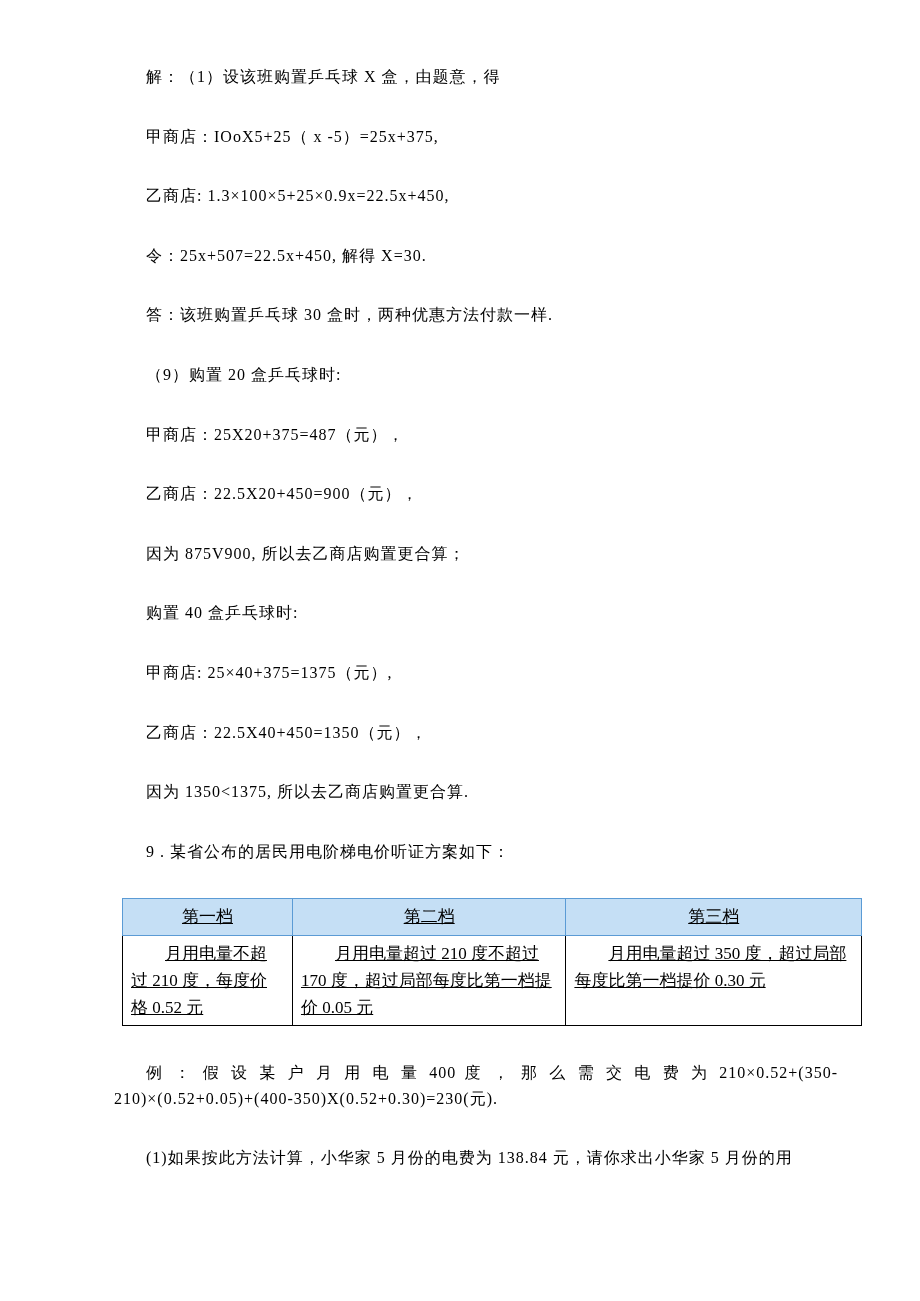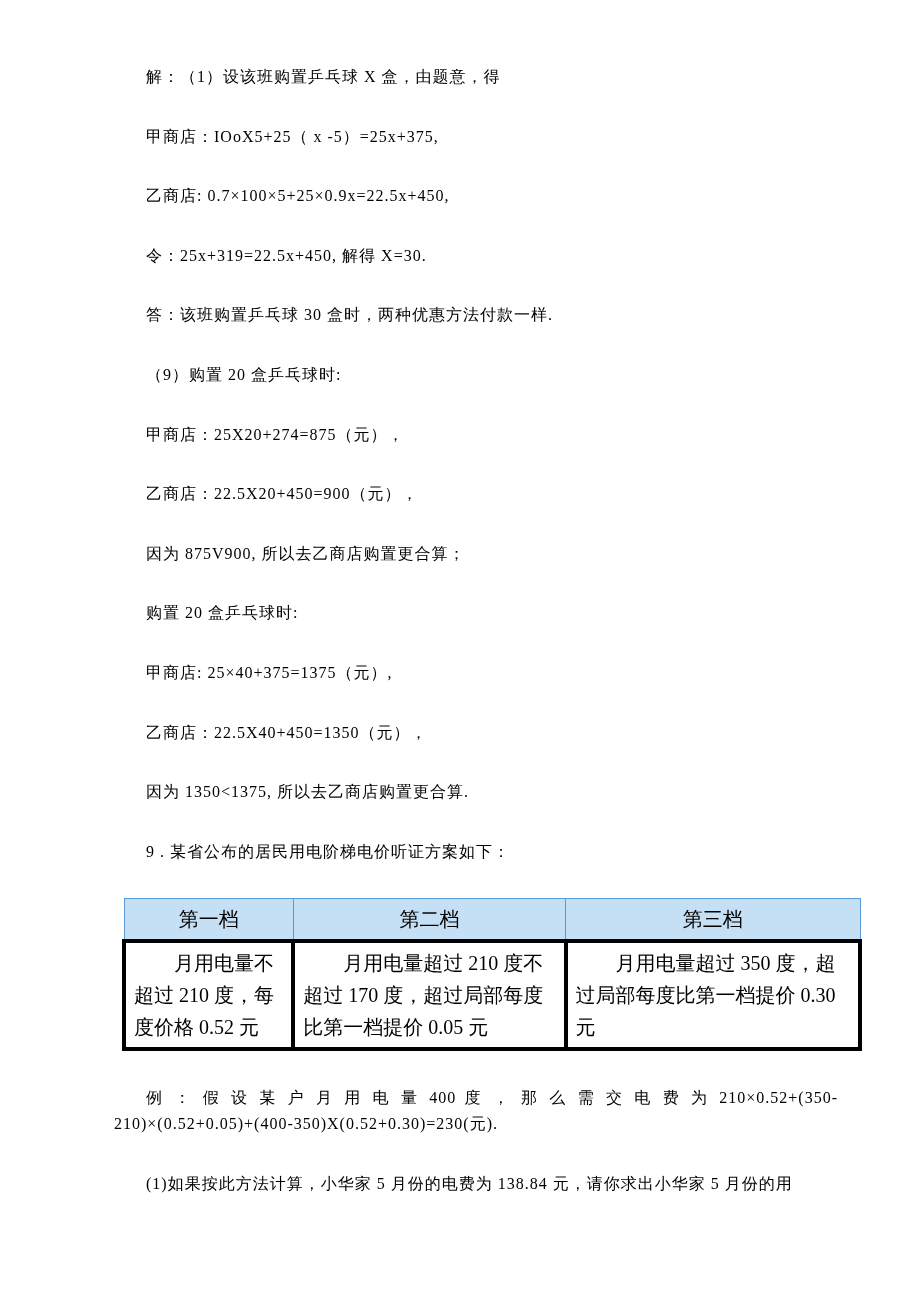--- a/index.html
+++ b/index.html
@@ -28,59 +28,60 @@
       text-align: justify;
       text-justify: inter-character;
     }
     .table-container {
       margin-bottom: 34px;
       width: 100%;
     }
     table {
       border-collapse: collapse;
       width: 100%;
-      font-size: 20px;
+      font-size: 17px;
+      text-decoration: underline;
     }
     th {
       background-color: #c5dff5;
       border: 1px solid #5b9bd5;
       padding: 4px 8px;
       text-align: center;
       font-weight: normal;
     }
     td {
-      border: 4px solid #000000;
+      border: 1px solid #000000;
       padding: 4px 8px;
       text-align: left;
       vertical-align: top;
       text-indent: 2em;
     }
     .col1 {
       width: 23%;
     }
     .col2 {
       width: 37%;
     }
     .col3 {
       width: 40%;
     }
   </style>
 </head>
 <body>
 
 <div class="paragraph">解：（1）设该班购置乒乓球 X 盒，由题意，得</div>
 <div class="paragraph">甲商店：IOoX5+25（ x -5）=25x+375,</div>
-<div class="paragraph">乙商店: 0.7×100×5+25×0.9x=22.5x+450,</div>
-<div class="paragraph">令：25x+319=22.5x+450, 解得 X=30.</div>
+<div class="paragraph">乙商店: 1.3×100×5+25×0.9x=22.5x+450,</div>
+<div class="paragraph">令：25x+507=22.5x+450, 解得 X=30.</div>
 <div class="paragraph">答：该班购置乒乓球 30 盒时，两种优惠方法付款一样.</div>
 <div class="paragraph">（9）购置 20 盒乒乓球时:</div>
-<div class="paragraph">甲商店：25X20+274=875（元），</div>
+<div class="paragraph">甲商店：25X20+375=487（元），</div>
 <div class="paragraph">乙商店：22.5X20+450=900（元），</div>
 <div class="paragraph">因为 875V900, 所以去乙商店购置更合算；</div>
-<div class="paragraph">购置 20 盒乒乓球时:</div>
+<div class="paragraph">购置 40 盒乒乓球时:</div>
 <div class="paragraph">甲商店: 25×40+375=1375（元）,</div>
 <div class="paragraph">乙商店：22.5X40+450=1350（元），</div>
 <div class="paragraph">因为 1350&lt;1375, 所以去乙商店购置更合算.</div>
 <div class="paragraph">9 . 某省公布的居民用电阶梯电价听证方案如下：</div>
 
 <div class="table-container">
   <table>
     <thead>
       <tr>
         <th class="col1">第一档</th>

